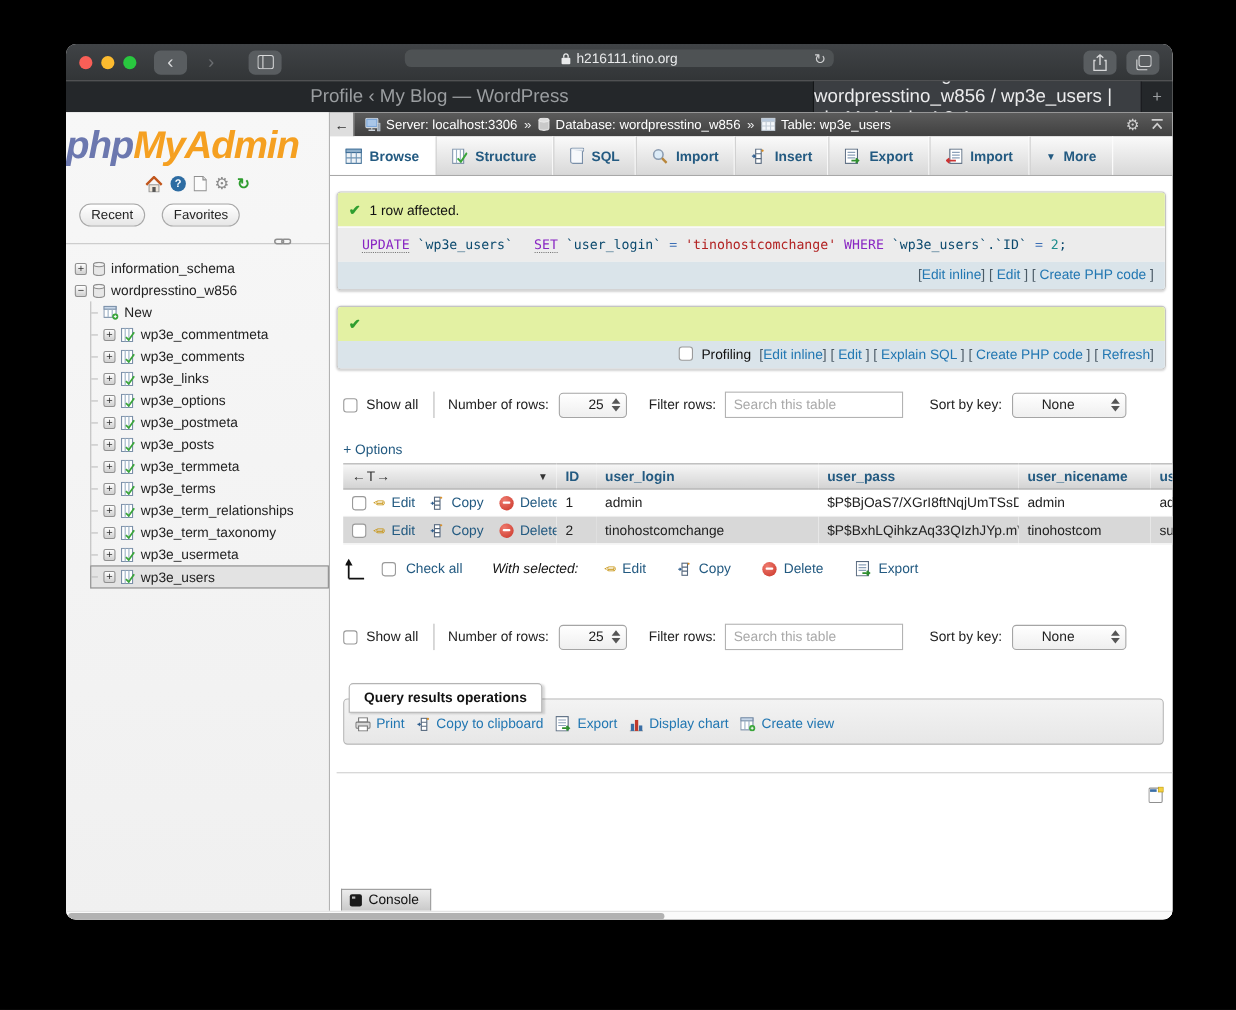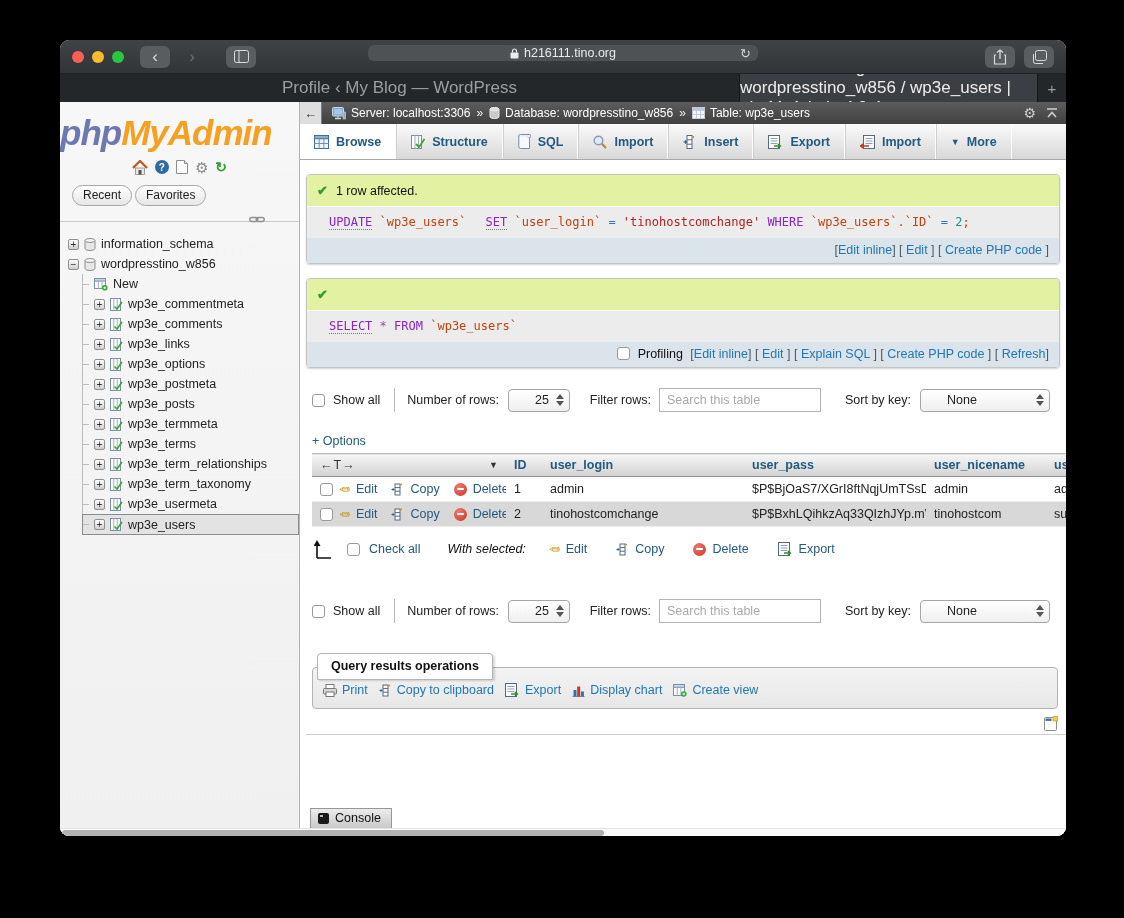--- a/index.html
+++ b/index.html
@@ -29,21 +29,21 @@
   .content { display:flex; height:734px; position:relative; }
   .sidebar { width:240px; background:linear-gradient(#f7f7f7,#f0f0f0); border-right:1px solid #b3b3b3; font-size:12.5px; color:#222; }
   .main { flex:1; background:#fff; position:relative; overflow:hidden; }
 
   
   .logo { text-align:left; margin-top:11px; font-style:italic; font-weight:bold; font-size:35px; letter-spacing:-1px; }
   .logo .php { color:#6c78af; } .logo .ma { color:#f5a021; }
   .side-icons { display:flex; justify-content:center; align-items:center; gap:7px; margin-top:5px; height:18px; }
   .hicon { font-size:14px; line-height:1; }
   .help-badge { width:14px; height:14px; border-radius:50%; background:#2d6ca2; color:#fff; font-size:10px; font-weight:bold; display:flex; align-items:center; justify-content:center; }
-  .side-tabs { margin:9px 0 0 12px; display:flex; gap:3px; }
+  .side-tabs { margin:9px 0 0 12px; display:flex; gap:15px; }
   .side-tab { border:1px solid #a8a8a8; border-radius:11px; background:linear-gradient(#fff,#e6e6e6); padding:2px 10px 3px; font-size:12px; color:#222; }
   .side-divider { border-top:1px solid #c9c9c9; margin-top:15px; position:relative; }
   .chain-wrap { position:absolute; right:34px; top:-10px; }
   .tree { margin:12px 0 0 8px; }
   .tree-row { display:flex; align-items:center; height:20px; gap:5px; }
   .expander { width:11px; height:11px; border:1px solid #8f8f8f; border-radius:2px; background:linear-gradient(#fefefe,#cfcfcf); color:#333; font-size:10px; line-height:9px; text-align:center; flex:none; }
   .tree-kids { margin-left:14px; border-left:1px solid #bdbdbd; }
   .tree-kids .tree-row::before { content:""; width:6px; border-top:1px solid #bdbdbd; flex:none; }
   .tree-row.sel { background:#e3e3e3; border:1px solid #8c8c8c; height:21px; margin-left:-1px; }
   .tlabel { white-space:nowrap; }
@@ -63,21 +63,21 @@
   .caret-sm { font-size:9px; color:#235a81; }
 
   
   .bodyarea { padding:14px 0 0 6px; }
   .result { width:754px; border:1px solid #c4c4c4; border-radius:4px; overflow:hidden; box-shadow:0 1px 2px rgba(0,0,0,.18); margin-bottom:14px; }
   .msg { background:#e3f1a3; padding:8px 10px; display:flex; gap:8px; align-items:center; font-size:12.5px; color:#111; }
   .okcheck { color:#2f9e2f; font-size:13px; font-weight:bold; }
   .sqlbox { background:#ececec; border-top:1px solid #fff; padding:8px 10px 9px; font-family:"DejaVu Sans Mono", monospace; font-size:12px; color:#111; }
   .kw { color:#8926c3; }
   .kw.doc { border-bottom:1px dotted #777;margin-left:12px; }
-  .sqlid { color:#c2410c; }
+  .sqlid { color:#0c4a6e; }
   .sqlstr { color:#b22222; }
   .sqlnum { color:#1d8c8c; }
   .sqlop { color:#3b6eb5; }
   .sqlstar { color:#b13cbb; }
   .acts { background:#dae4ea; padding:5px 10px 6px; font-size:12.5px; text-align:right; color:#4a5a66; }
   .acts .lnk { color:#2277b2; }
   .acts .br { color:#4a5a66; }
   .profiling-lbl { color:#111; margin:12px 4px 0 4px; }
 
   
@@ -85,21 +85,21 @@
   .cb { width:13px; height:13px; border:1px solid #9a9a9a; border-radius:3px; background:#fff; flex:none; }
   .vdiv { width:1px; height:24px; background:#b9b9b9; margin:0 12px 0 14px; }
   .selectbox { border:1px solid #a5a5a5; border-radius:4px; background:linear-gradient(#fff,#efefef); height:23px; padding:0 20px 0 26px; display:inline-flex; align-items:center; position:relative; margin-left:9px; }
   .stepper { position:absolute; right:5px; top:4px; display:flex; flex-direction:column; gap:2px; }
   .stepper i { display:block; width:0; height:0; border-left:4px solid transparent; border-right:4px solid transparent; }
   .stepper .up { border-bottom:5px solid #555; }
   .stepper .dn { border-top:5px solid #555; }
   .txtinput { width:162px; height:24px; border:1px solid #b3b3b3; font-size:12.5px; padding:0 7px; color:#14532d; margin-left:8px; font-family:"Liberation Sans", sans-serif; }
   .txtinput::placeholder { color:#a9a9a9; }
   .lbl-gap { margin-left:20px; }
-  .sortsel { width:130px; }
+  .sortsel { width:104px; }
 
   .options-link { display:inline-block; color:#235a81; font-size:12.5px; margin:16px 0 5px 6px; }
 
   
   .dtable { border-collapse:collapse; font-size:12.5px; margin-left:6px; table-layout:fixed; width:832px; color:#222; }
   .dtable th { background:linear-gradient(#f6f6f6,#d2d2d2); border-top:1px solid #bbb; border-bottom:1px solid #949494; color:#235a81; font-weight:bold; text-align:left; padding:4px 8px; height:23px; overflow:hidden; white-space:nowrap; }
   .dtable td { padding:4px 8px; height:25px; overflow:hidden; white-space:nowrap; border-bottom:1px solid #ededed; }
   .dtable tr.marked td { background:#d8d8d8; }
   .th-first { display:flex; justify-content:space-between; align-items:center; color:#444; font-weight:normal; }
   .arr { color:#333; }
@@ -514,23 +514,20 @@
             <span class="br">[</span><span class="lnk">Edit inline</span><span class="br">]</span>
             <span class="br">[ </span><span class="lnk">Edit</span><span class="br"> ]</span>
             <span class="br">[ </span><span class="lnk">Create PHP code</span><span class="br"> ]</span>
           </div>
         </div>
 
         
         <div class="result">
           <div class="msg">
             <span class="okcheck">✔</span>
-          </div>
-          <div class="sqlbox">
-            <span class="kw doc">SELECT</span>&nbsp;<span class="sqlstar">*</span>&nbsp;<span class="kw">FROM</span>&nbsp;<span class="sqlid">`wp3e_users`</span>
           </div>
           <div class="acts">
             <span class="cb" style="display:inline-block;vertical-align:-2px;"></span>
             <span class="profiling-lbl">Profiling</span>
             <span class="br">[</span><span class="lnk">Edit inline</span><span class="br">]</span>
             <span class="br">[ </span><span class="lnk">Edit</span><span class="br"> ]</span>
             <span class="br">[ </span><span class="lnk">Explain SQL</span><span class="br"> ]</span>
             <span class="br">[ </span><span class="lnk">Create PHP code</span><span class="br"> ]</span>
             <span class="br">[ </span><span class="lnk">Refresh</span><span class="br">]</span>
           </div>

